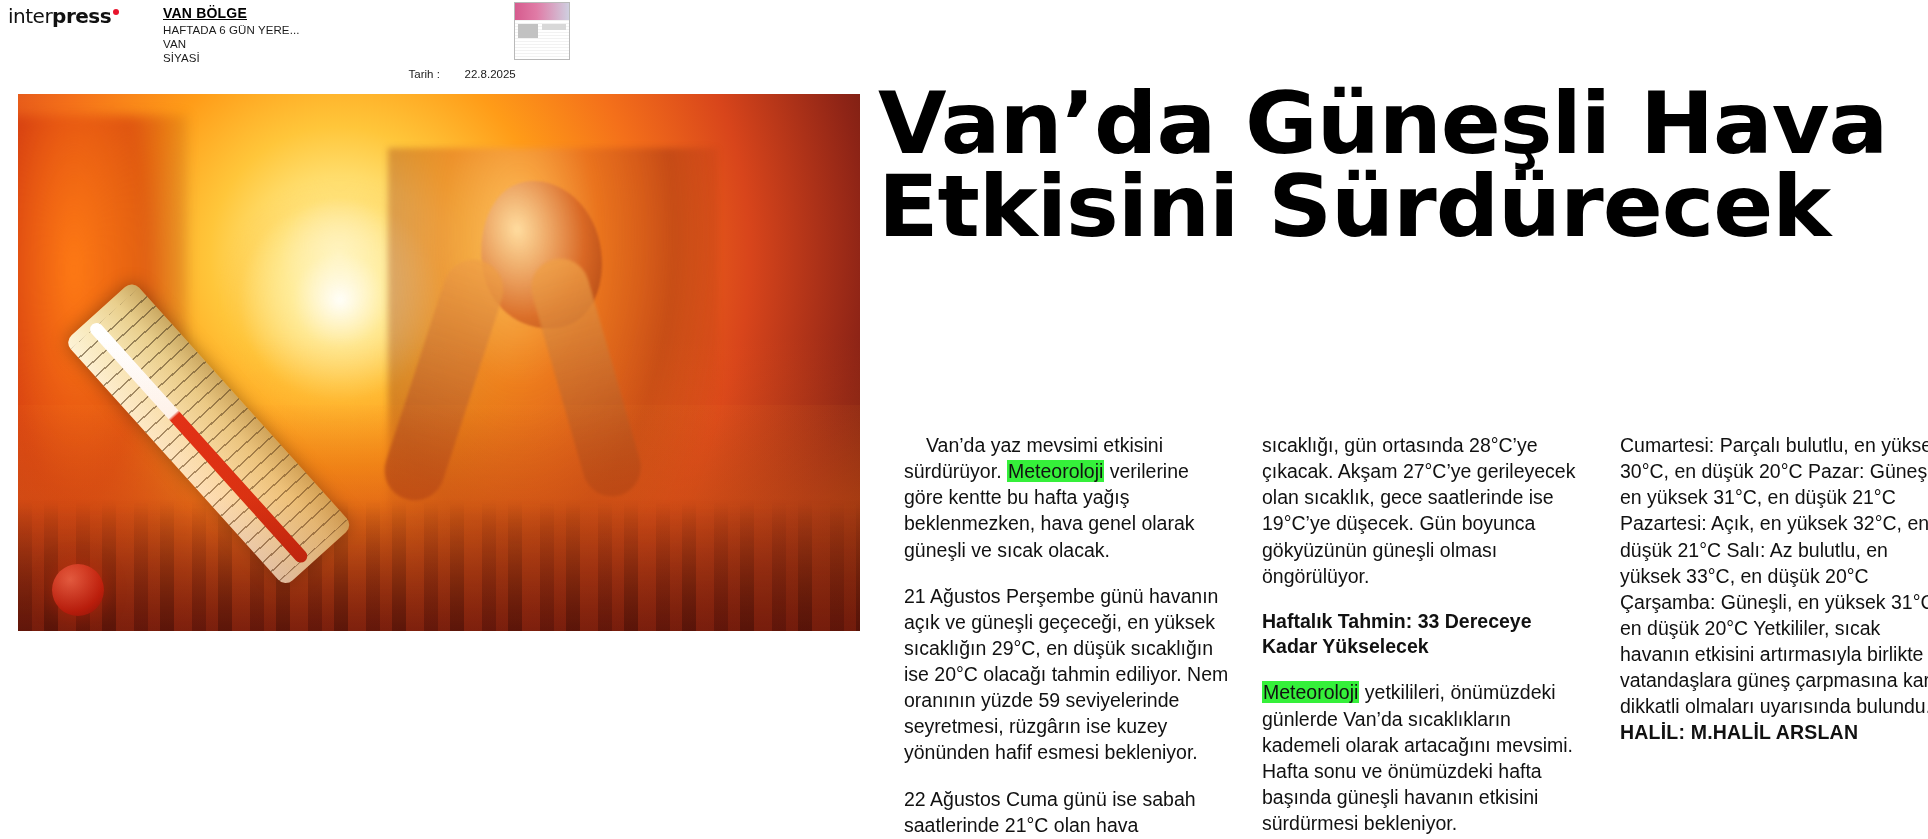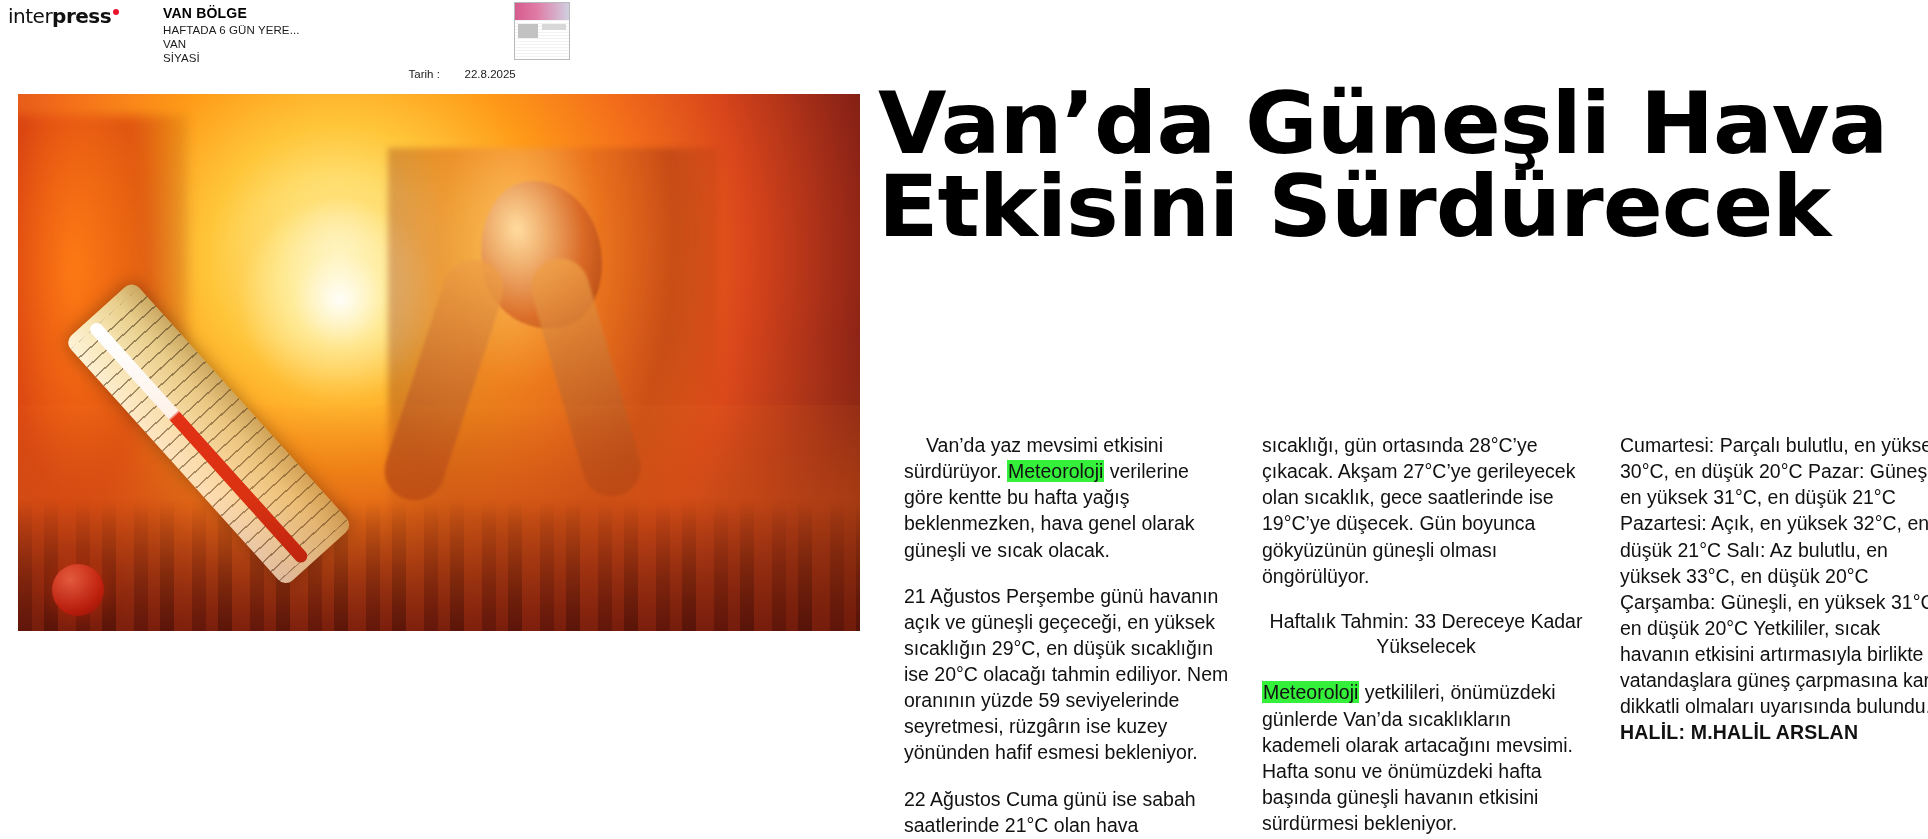--- a/index.html
+++ b/index.html
@@ -46,20 +46,21 @@
   .pub-block {
     position: absolute;
     left: 163px; top: 5px;
     line-height: 1.25;
   }
   .pub-name {
     font-size: 14px;
     font-weight: bold;
     color: #000;
     letter-spacing: 0.2px;
+    text-decoration: underline;
   }
   .pub-meta {
     font-size: 11.5px;
     color: #1a1a1a;
     letter-spacing: 0.1px;
   }
   .meta-block {
     position: absolute;
     left: 383px; top: 5px;
     line-height: 1.45;
@@ -263,24 +264,23 @@
     width: 328px;
     font-size: 19.5px;
     line-height: 1.34;
     color: #111;
     text-align: left;
   }
   .col p { margin: 0 0 20px 0; }
   .col p.first { text-indent: 22px; }
   .col p.tight { margin-bottom: 0; }
   .subhead {
-    font-weight: normal;
+    font-weight: bold;
     margin: 0 0 18px 0;
     line-height: 1.3;
-    text-align: center;
   }
   .hl {
     background: #35f03a;
     padding: 0 1px;
   }
   .byline {
     font-weight: bold;
     letter-spacing: 0.2px;
     margin-top: 14px;
   }

